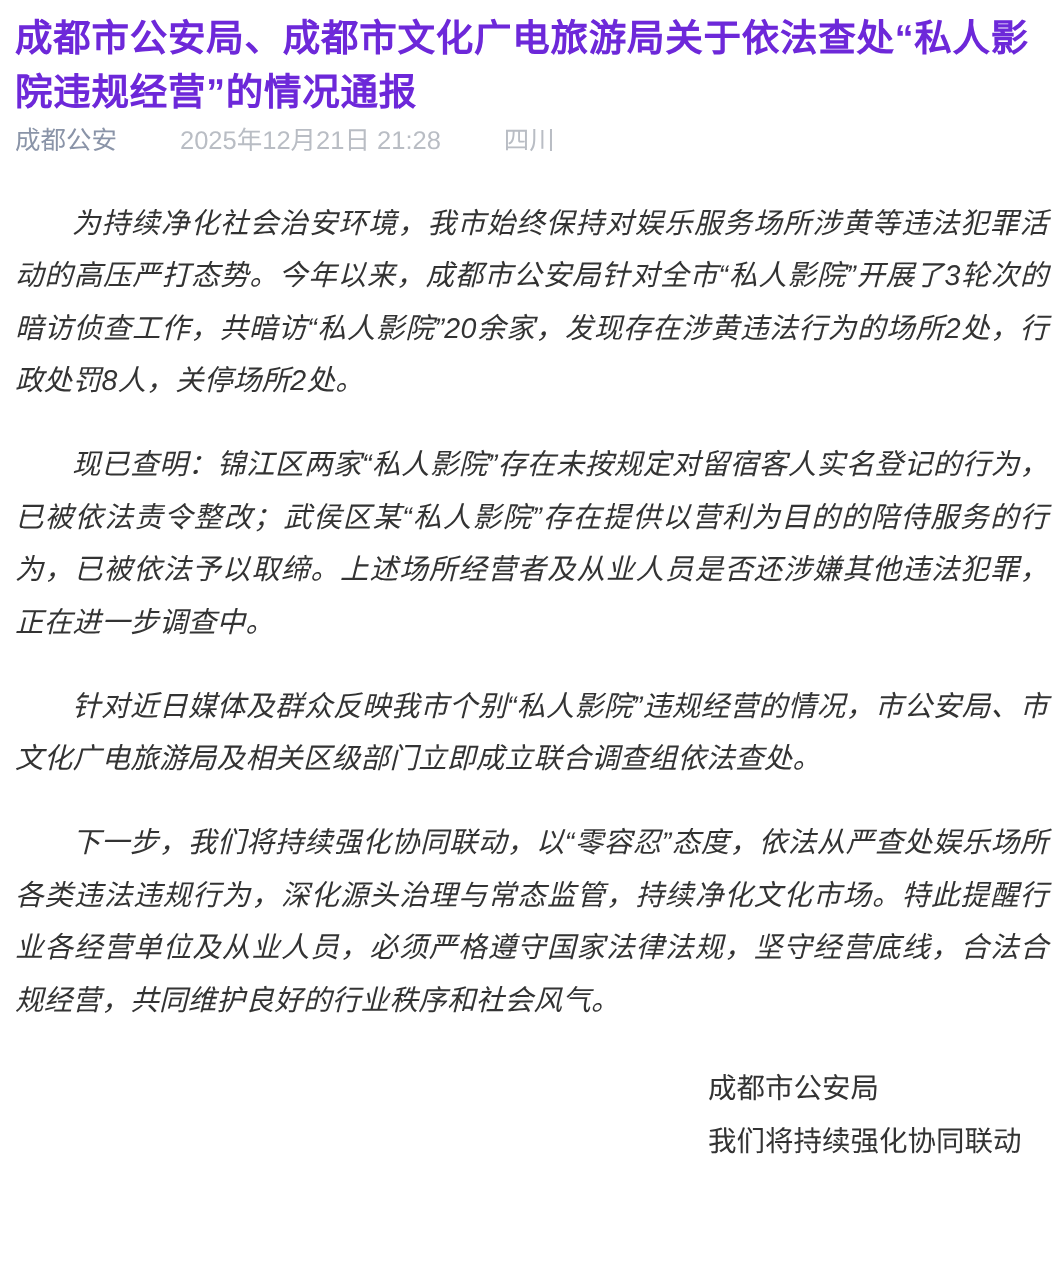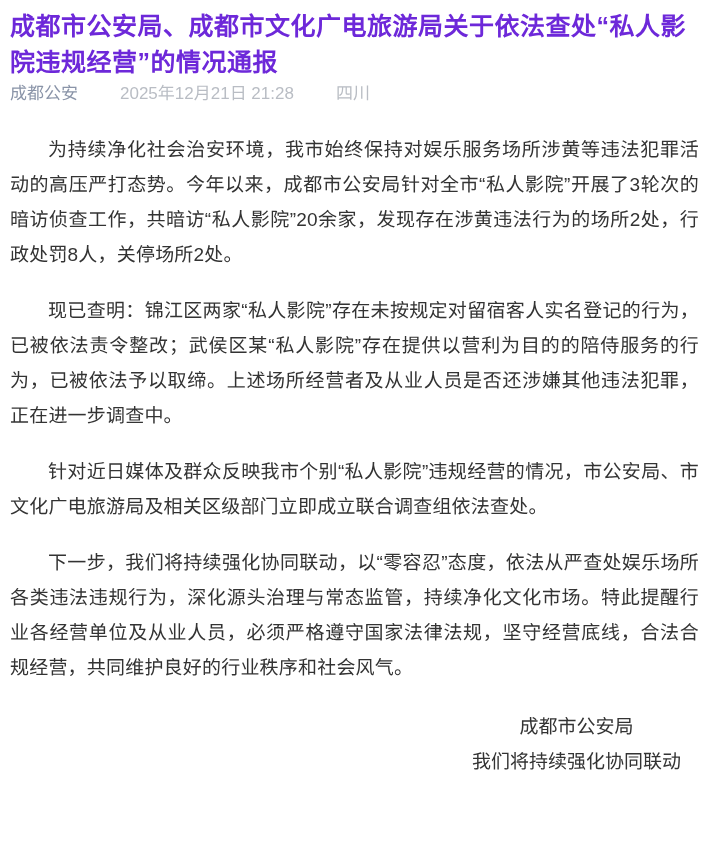--- a/index.html
+++ b/index.html
@@ -50,25 +50,25 @@
     margin-top: 26px;
   }
   .content p {
     margin: 0 0 21px 0;
     font-size: 19px;
     line-height: 35px;
     color: #333333;
     text-indent: 2em;
     text-align: justify;
     letter-spacing: 0.2px;
+    font-style: italic;
   }
   .signature {
     margin: 24px 18px 0 auto;
     width: fit-content;
-    text-align: center;
     font-size: 19px;
     line-height: 35px;
     color: #333333;
   }
 </style>
 </head>
 <body>
 
 <div class="page">
 

